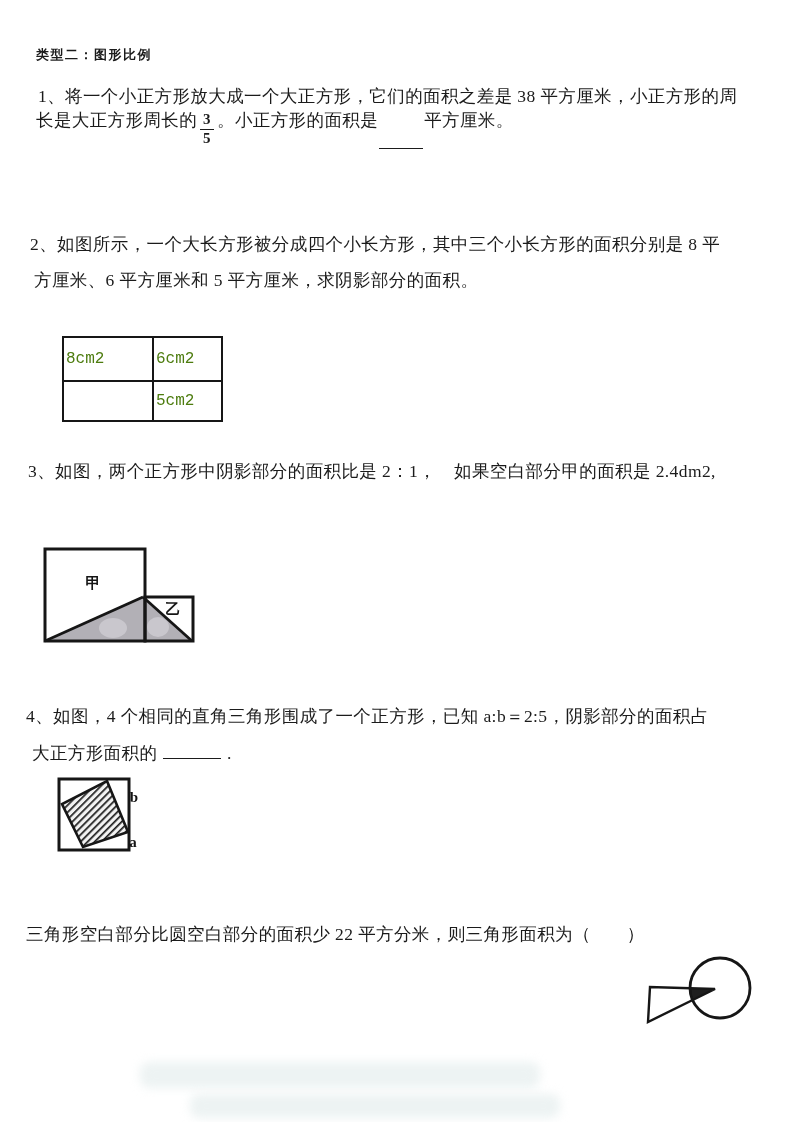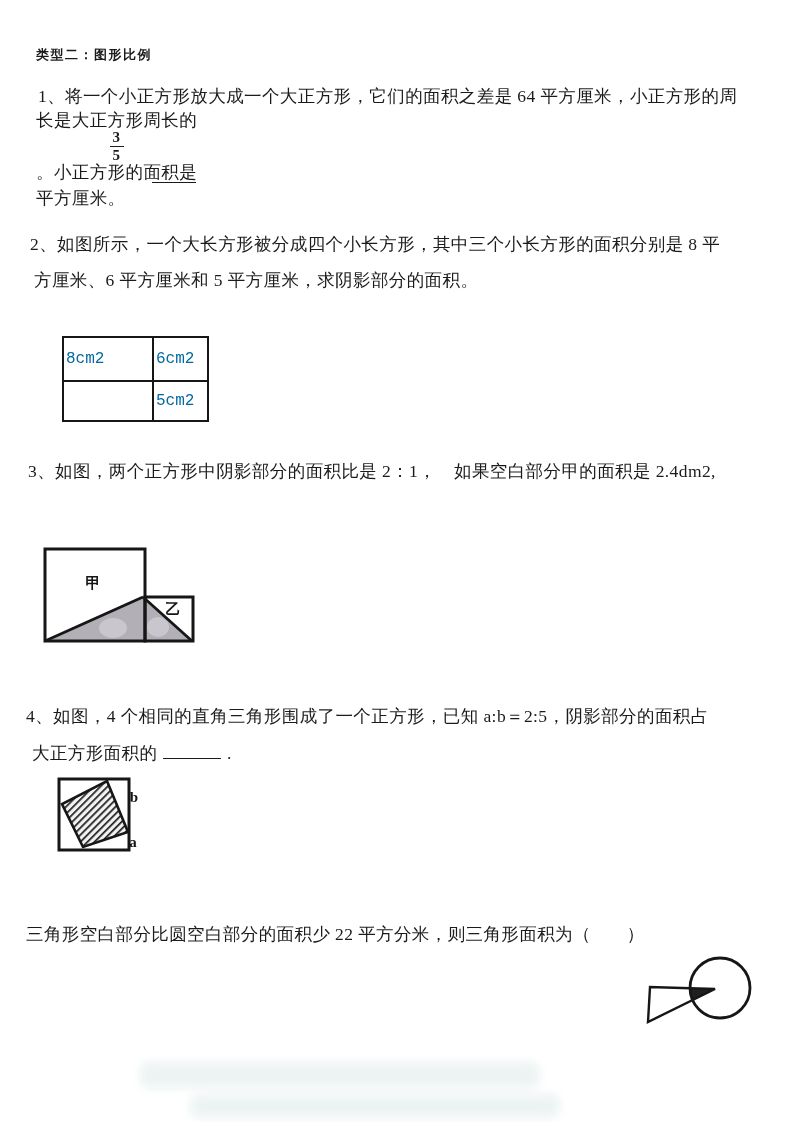--- a/index.html
+++ b/index.html
@@ -8,61 +8,61 @@
     font-family:"Liberation Serif",serif;color:#1b1b1b;overflow:hidden;
   }
   .title{
     position:absolute;left:36px;top:46px;margin:0;
     font-size:13px;font-weight:bold;letter-spacing:1.5px;white-space:nowrap;
   }
   .line{
     position:absolute;white-space:nowrap;font-size:17.5px;line-height:1.22;
     letter-spacing:0.4px;
   }
-  .fracline{display:flex;height:44px;line-height:1;flex-direction:column;}
+  .fracline{display:flex;height:44px;line-height:1;}
   .frac{
     display:inline-flex;flex-direction:column;align-items:center;
     line-height:1.05;font-weight:700;margin:0 3px;
   }
   .frac .fnum{border-bottom:1.6px solid #1b1b1b;padding:0 3px 1px;}
   .frac .fden{padding-top:1px;}
   .f15{font-size:15px;}
   .f13{font-size:13.5px;}
   .blank{
     display:inline-block;border-bottom:1.6px solid #1b1b1b;height:15px;
     vertical-align:baseline;margin:0 1px;
   }
   .gap{display:inline-block;}
 
   
   .fig2{
-    position:absolute;left:62px;top:336px;width:147px;height:86px;
+    position:absolute;left:62px;top:336px;width:161px;height:86px;
     border:2.5px solid #161616;box-sizing:border-box;
     display:grid;grid-template-columns:90px 1fr;grid-template-rows:44px 1fr;
-    font-family:"Liberation Mono",monospace;font-size:16px;color:#0369a1;
+    font-family:"Liberation Mono",monospace;font-size:16px;color:#4d7c0f;
   }
   .fig2 .cell{display:flex;align-items:center;padding-left:2px;box-sizing:border-box;}
   .fig2 .c-tl{border-right:2.5px solid #161616;border-bottom:2.5px solid #161616;}
   .fig2 .c-tr{border-bottom:2.5px solid #161616;}
   .fig2 .c-bl{border-right:2.5px solid #161616;}
 
   .figsvg{position:absolute;}
   svg text{font-family:"Liberation Serif",serif;}
 
   
   .ghost{position:absolute;background:#edf3f3;filter:blur(5px);border-radius:9px;}
 </style>
 </head>
 <body>
 
 <div class="page">
 
   <h1 class="title">类型二：图形比例</h1>
 
-  <div class="line" style="left:38px;top:86px">1、将一个小正方形放大成一个大正方形，它们的面积之差是 64 平方厘米，小正方形的周</div>
+  <div class="line" style="left:38px;top:86px">1、将一个小正方形放大成一个大正方形，它们的面积之差是 38 平方厘米，小正方形的周</div>
   <div class="line fracline" style="left:36px;top:112px">
     <span>长是大正方形周长的</span>
     <span class="frac f15">
         <span class="fnum">3</span>
         <span class="fden">5</span>
       </span>
     <span>。小正方形的面积是</span>
     <span class="blank" style="width:44px;align-self:flex-end;margin-bottom:7px"></span>
     <span>平方厘米。</span>
   </div>

